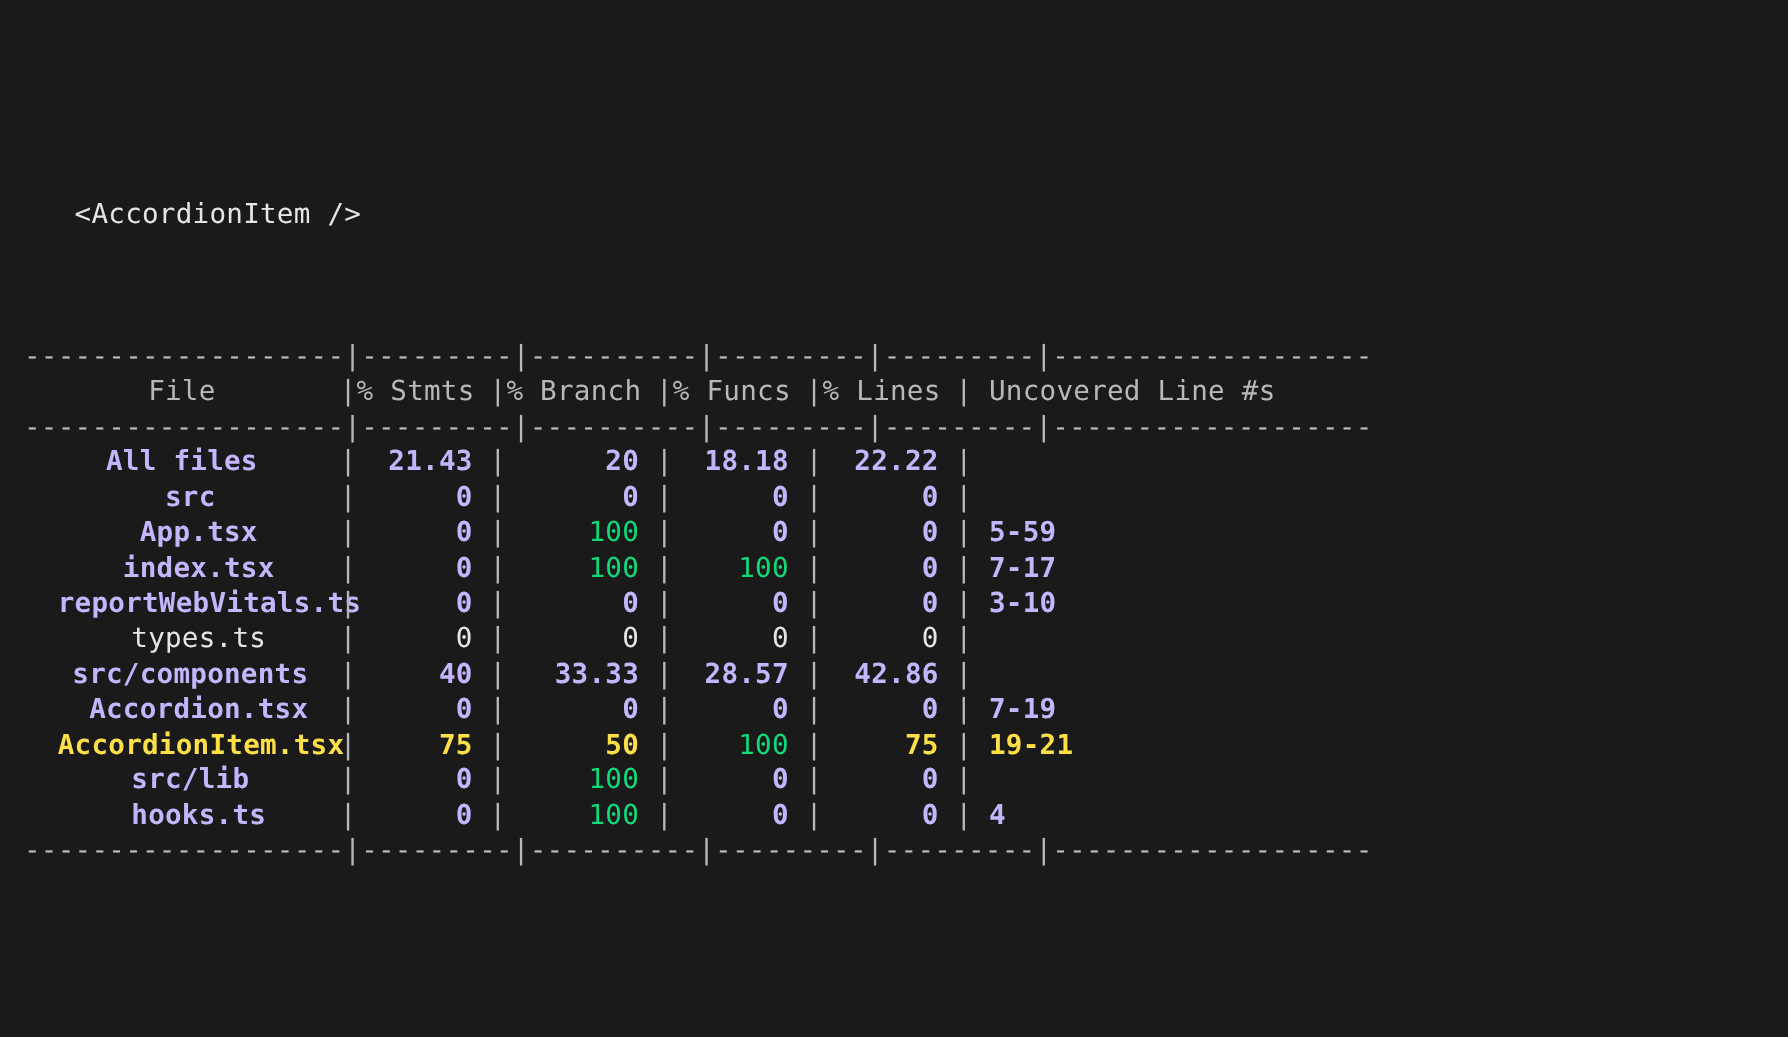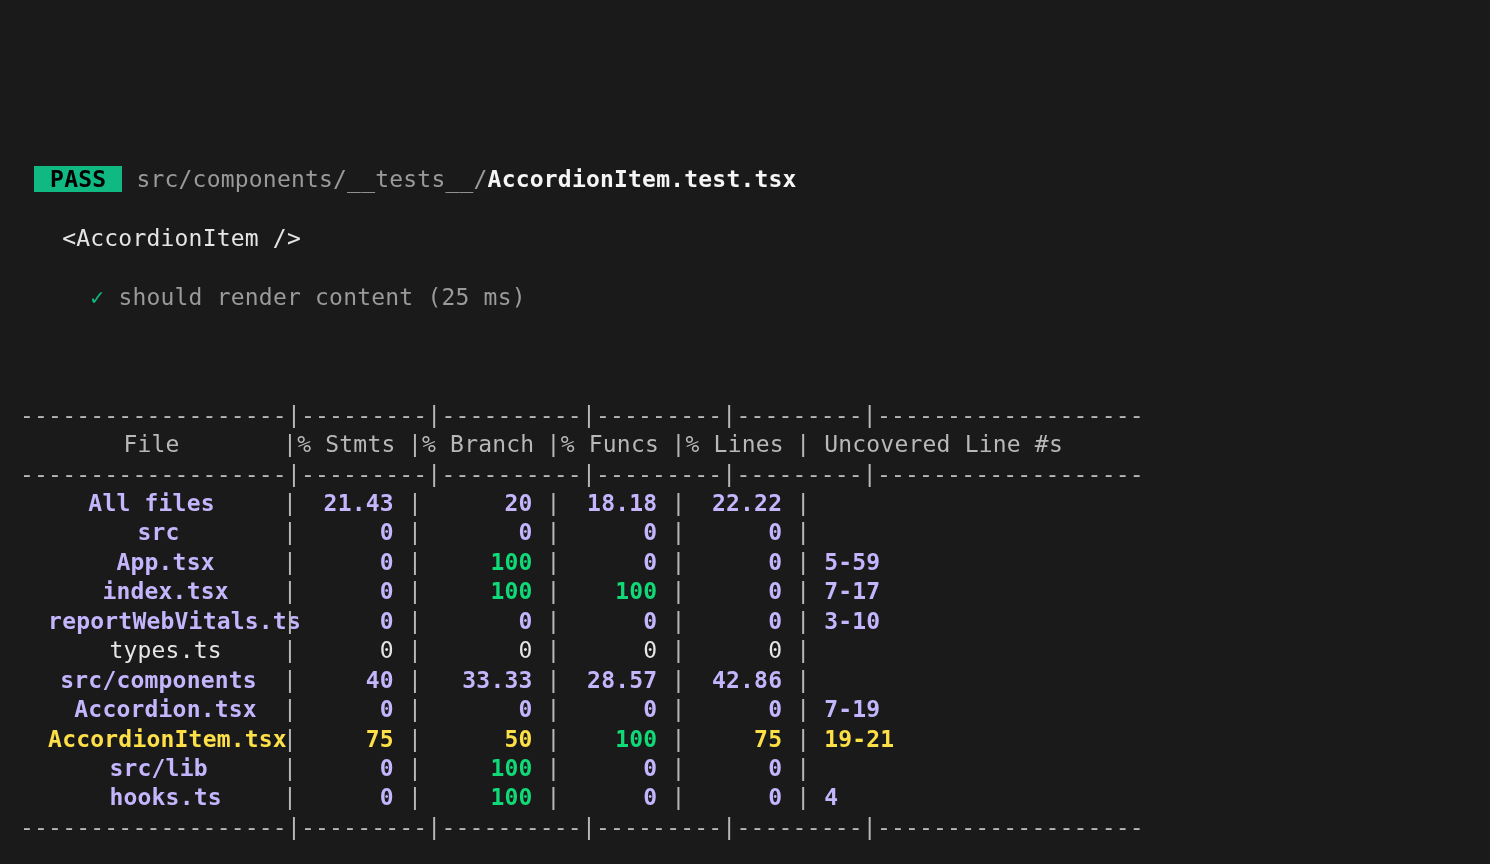--- a/index.html
+++ b/index.html
@@ -15,42 +15,40 @@
   }
   .pass-badge {
     background: #10b981;
     color: #000000;
     font-weight: bold;
     padding: 0 2px;
   }
   .dim { color: #9a9a9a; }
   .bright { color: #f5f5f5; font-weight: bold; }
   .white { color: #e5e5e5; }
-  .green-bold { color: #10d977; font-weight: bold; }
+  .green-bold { color: #10d977; font-weight: normal; }
   .red-bold { color: #c4b5fd; font-weight: bold; }
   .yellow-bold { color: #fde047; font-weight: bold; }
   .check { color: #10b981; }
   .num { display:inline-block; text-align:right; }
   .w-stmts { width: 8ch; }
   .w-branch { width: 9ch; }
   .w-funcs { width: 8ch; }
   .w-lines { width: 8ch; }
   .w-file { display:inline-block; width: 19ch; text-align:center; }
   .w-unc  { display:inline-block; text-align:center; padding-left:1ch; }
   .sep { color:#b8b8b8; }
 </style>
 </head>
 <body>
 
 
 
 <div>
-<div> <span class="pass-badge"> PASS </span><span class="dim"> src/components/__tests__/</span><span class="bright">AccordionItem.test.tsx</span></div>
 <div>   <span class="white">&lt;AccordionItem /&gt;</span></div>
-<div>     <span class="check">✓</span> <span class="dim">should render content (25 ms)</span></div>
 <div> </div>
 <div id="table"><div class="sep">-------------------|---------|----------|---------|---------|-------------------</div><div><span class="w-file">File</span><span class="sep">|</span><span class="num w-stmts">% Stmts </span><span class="sep">|</span><span class="num w-branch">% Branch </span><span class="sep">|</span><span class="num w-funcs">% Funcs </span><span class="sep">|</span><span class="num w-lines">% Lines </span><span class="sep">|</span><span class="w-unc">Uncovered Line #s</span></div><div class="sep">-------------------|---------|----------|---------|---------|-------------------</div><div><span class="w-file"><span class="red-bold">All files</span></span><span class="sep">|</span><span class="num w-stmts"><span class="red-bold">21.43</span> </span><span class="sep">|</span><span class="num w-branch"><span class="red-bold">20</span> </span><span class="sep">|</span><span class="num w-funcs"><span class="red-bold">18.18</span> </span><span class="sep">|</span><span class="num w-lines"><span class="red-bold">22.22</span> </span><span class="sep">|</span><span class="w-unc red-bold"></span></div><div><span class="w-file"> <span class="red-bold">src</span></span><span class="sep">|</span><span class="num w-stmts"><span class="red-bold">0</span> </span><span class="sep">|</span><span class="num w-branch"><span class="red-bold">0</span> </span><span class="sep">|</span><span class="num w-funcs"><span class="red-bold">0</span> </span><span class="sep">|</span><span class="num w-lines"><span class="red-bold">0</span> </span><span class="sep">|</span><span class="w-unc red-bold"></span></div><div><span class="w-file">  <span class="red-bold">App.tsx</span></span><span class="sep">|</span><span class="num w-stmts"><span class="red-bold">0</span> </span><span class="sep">|</span><span class="num w-branch"><span class="green-bold">100</span> </span><span class="sep">|</span><span class="num w-funcs"><span class="red-bold">0</span> </span><span class="sep">|</span><span class="num w-lines"><span class="red-bold">0</span> </span><span class="sep">|</span><span class="w-unc red-bold">5-59</span></div><div><span class="w-file">  <span class="red-bold">index.tsx</span></span><span class="sep">|</span><span class="num w-stmts"><span class="red-bold">0</span> </span><span class="sep">|</span><span class="num w-branch"><span class="green-bold">100</span> </span><span class="sep">|</span><span class="num w-funcs"><span class="green-bold">100</span> </span><span class="sep">|</span><span class="num w-lines"><span class="red-bold">0</span> </span><span class="sep">|</span><span class="w-unc red-bold">7-17</span></div><div><span class="w-file">  <span class="red-bold">reportWebVitals.ts</span></span><span class="sep">|</span><span class="num w-stmts"><span class="red-bold">0</span> </span><span class="sep">|</span><span class="num w-branch"><span class="red-bold">0</span> </span><span class="sep">|</span><span class="num w-funcs"><span class="red-bold">0</span> </span><span class="sep">|</span><span class="num w-lines"><span class="red-bold">0</span> </span><span class="sep">|</span><span class="w-unc red-bold">3-10</span></div><div><span class="w-file">  <span class="white">types.ts</span></span><span class="sep">|</span><span class="num w-stmts"><span class="white">0</span> </span><span class="sep">|</span><span class="num w-branch"><span class="white">0</span> </span><span class="sep">|</span><span class="num w-funcs"><span class="white">0</span> </span><span class="sep">|</span><span class="num w-lines"><span class="white">0</span> </span><span class="sep">|</span><span class="w-unc white"></span></div><div><span class="w-file"> <span class="red-bold">src/components</span></span><span class="sep">|</span><span class="num w-stmts"><span class="red-bold">40</span> </span><span class="sep">|</span><span class="num w-branch"><span class="red-bold">33.33</span> </span><span class="sep">|</span><span class="num w-funcs"><span class="red-bold">28.57</span> </span><span class="sep">|</span><span class="num w-lines"><span class="red-bold">42.86</span> </span><span class="sep">|</span><span class="w-unc red-bold"></span></div><div><span class="w-file">  <span class="red-bold">Accordion.tsx</span></span><span class="sep">|</span><span class="num w-stmts"><span class="red-bold">0</span> </span><span class="sep">|</span><span class="num w-branch"><span class="red-bold">0</span> </span><span class="sep">|</span><span class="num w-funcs"><span class="red-bold">0</span> </span><span class="sep">|</span><span class="num w-lines"><span class="red-bold">0</span> </span><span class="sep">|</span><span class="w-unc red-bold">7-19</span></div><div><span class="w-file">  <span class="yellow-bold">AccordionItem.tsx</span></span><span class="sep">|</span><span class="num w-stmts"><span class="yellow-bold">75</span> </span><span class="sep">|</span><span class="num w-branch"><span class="yellow-bold">50</span> </span><span class="sep">|</span><span class="num w-funcs"><span class="green-bold">100</span> </span><span class="sep">|</span><span class="num w-lines"><span class="yellow-bold">75</span> </span><span class="sep">|</span><span class="w-unc yellow-bold">19-21</span></div><div><span class="w-file"> <span class="red-bold">src/lib</span></span><span class="sep">|</span><span class="num w-stmts"><span class="red-bold">0</span> </span><span class="sep">|</span><span class="num w-branch"><span class="green-bold">100</span> </span><span class="sep">|</span><span class="num w-funcs"><span class="red-bold">0</span> </span><span class="sep">|</span><span class="num w-lines"><span class="red-bold">0</span> </span><span class="sep">|</span><span class="w-unc red-bold"></span></div><div><span class="w-file">  <span class="red-bold">hooks.ts</span></span><span class="sep">|</span><span class="num w-stmts"><span class="red-bold">0</span> </span><span class="sep">|</span><span class="num w-branch"><span class="green-bold">100</span> </span><span class="sep">|</span><span class="num w-funcs"><span class="red-bold">0</span> </span><span class="sep">|</span><span class="num w-lines"><span class="red-bold">0</span> </span><span class="sep">|</span><span class="w-unc red-bold">4</span></div><div class="sep">-------------------|---------|----------|---------|---------|-------------------</div></div>
 
 
 
 
 
 </div>
 
 

